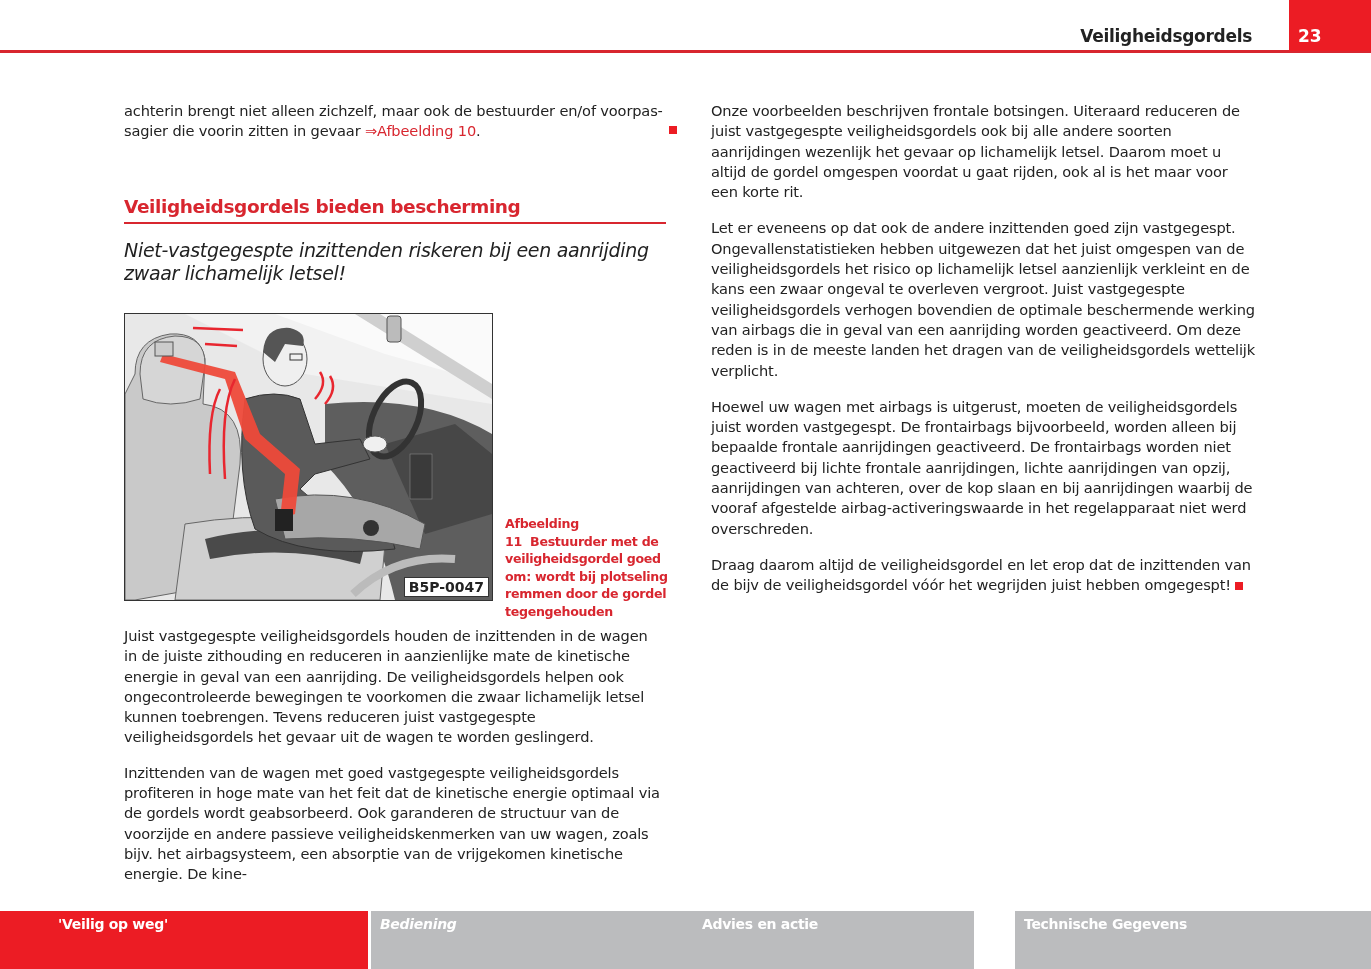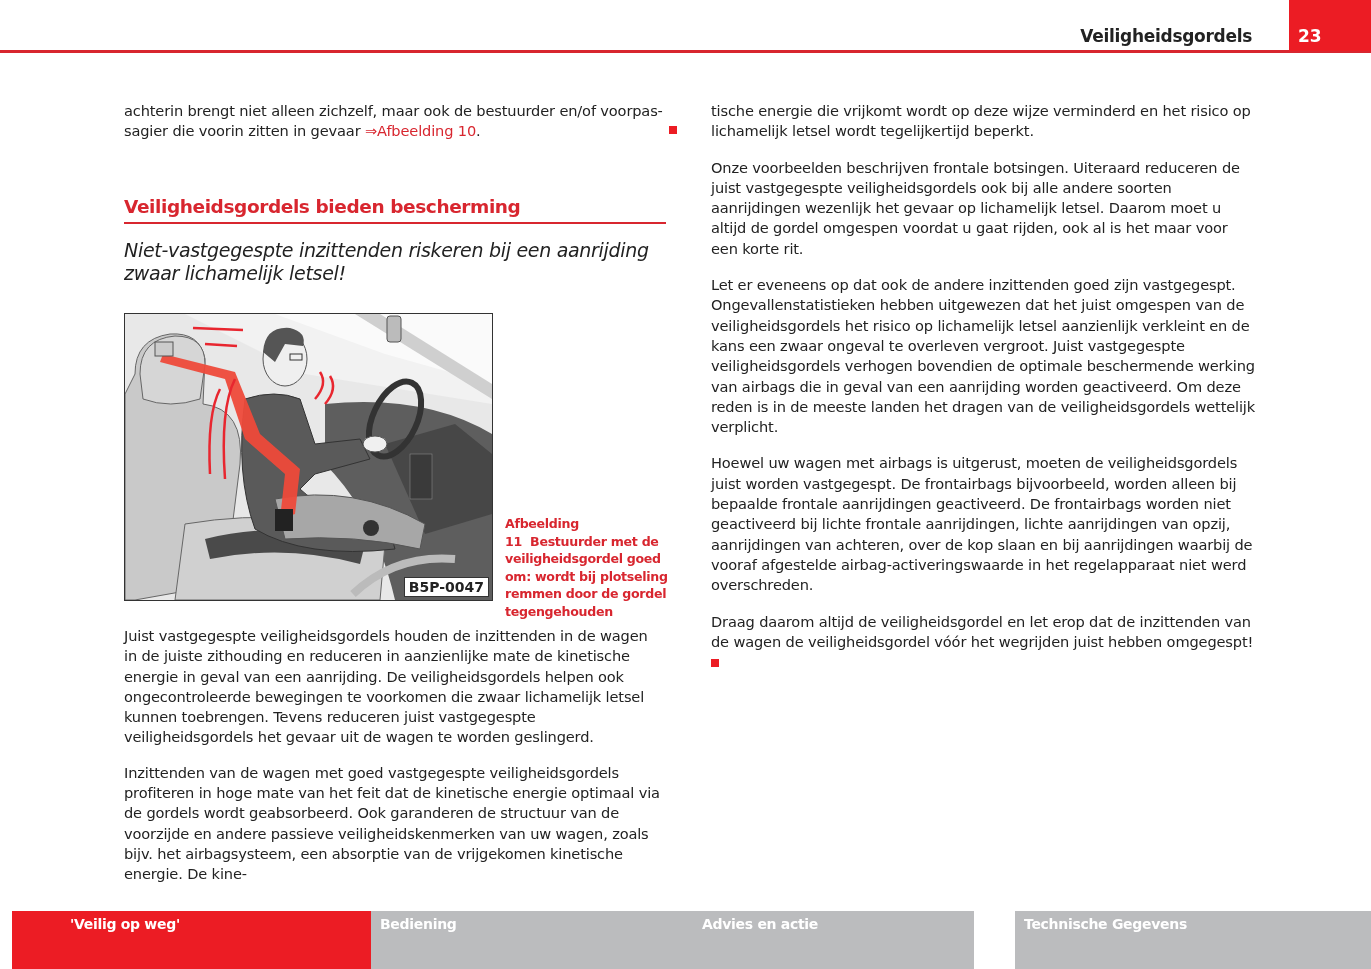--- a/index.html
+++ b/index.html
@@ -132,31 +132,30 @@
 <div class="caption">
   <span>Afbeelding 11</span>&nbsp;&nbsp;<span>Bestuurder met de veiligheidsgordel goed om: wordt bij plotseling remmen door de gordel tegengehouden</span>
 </div>
 
 <div class="col body-text" style="left:124px; top:626px; width:540px;">
   <p style="margin-bottom:15px;">Juist vastgegespte veiligheidsgordels houden de inzittenden in de wagen in de juiste zithouding en reduceren in aanzienlijke mate de kinetische energie in geval van een aanrijding. De veiligheidsgordels helpen ook ongecontroleerde bewegingen te voorkomen die zwaar lichamelijk letsel kunnen toebrengen. Tevens reduceren juist vastgegespte veiligheidsgordels het gevaar uit de wagen te worden geslingerd.</p>
   <p>Inzittenden van de wagen met goed vastgegespte veiligheidsgordels profiteren in hoge mate van het feit dat de kinetische energie optimaal via de gordels wordt geabsorbeerd. Ook garanderen de structuur van de voorzijde en andere passieve veiligheidskenmerken van uw wagen, zoals bijv. het airbagsysteem, een absorptie van de vrijgekomen kinetische energie. De kine-</p>
 </div>
 
 <div class="col body-text" style="left:711px; top:101px; width:545px;">
-  <p style="margin-bottom:16px;">tische energie die vrijkomt wordt op deze wijze verminderd en het risico op lichamelijk letsel wordt tegelijkertijd beperkt.</p>
   <p style="margin-bottom:16px;">Onze voorbeelden beschrijven frontale botsingen. Uiteraard reduceren de juist vastgegespte veiligheidsgordels ook bij alle andere soorten aanrijdingen wezenlijk het gevaar op lichamelijk letsel. Daarom moet u altijd de gordel omgespen voordat u gaat rijden, ook al is het maar voor een korte rit.</p>
   <p style="margin-bottom:16px;">Let er eveneens op dat ook de andere inzittenden goed zijn vastgegespt. Ongevallenstatistieken hebben uitgewezen dat het juist omgespen van de veiligheidsgordels het risico op lichamelijk letsel aanzienlijk verkleint en de kans een zwaar ongeval te overleven vergroot. Juist vastgegespte veiligheidsgordels verhogen bovendien de optimale beschermende werking van airbags die in geval van een aanrijding worden geactiveerd. Om deze reden is in de meeste landen het dragen van de veiligheidsgordels wettelijk verplicht.</p>
   <p style="margin-bottom:16px;">Hoewel uw wagen met airbags is uitgerust, moeten de veiligheidsgordels juist worden vastgegespt. De frontairbags bijvoorbeeld, worden alleen bij bepaalde frontale aanrijdingen geactiveerd. De frontairbags worden niet geactiveerd bij lichte frontale aanrijdingen, lichte aanrijdingen van opzij, aanrijdingen van achteren, over de kop slaan en bij aanrijdingen waarbij de vooraf afgestelde airbag-activeringswaarde in het regelapparaat niet werd overschreden.</p>
-  <p><span>Draag daarom altijd de veiligheidsgordel en let erop dat de inzittenden van de wagen de veiligheidsgordel vóór het wegrijden juist hebben omgegespt!</span> <span class="end-marker"></span></p>
+  <p><span>Draag daarom altijd de veiligheidsgordel en let erop dat de inzittenden van de bijv de veiligheidsgordel vóór het wegrijden juist hebben omgegespt!</span> <span class="end-marker"></span></p>
 </div>
 
-<div class="footer-tab active" style="left:12px; width:368px;">
+<div class="footer-tab active" style="left:0; width:368px;">
   <span style="left:58px;">'Veilig op weg'</span>
 </div>
-<div class="footer-tab" style="left:371px; width:349px;">
+<div class="footer-tab" style="left:371px; width:349px;font-style:italic;">
   <span style="left:9px;">Bediening</span>
 </div>
 <div class="footer-tab" style="left:693px; width:281px;">
   <span style="left:9px;">Advies en actie</span>
 </div>
 <div class="footer-tab" style="left:1015px; width:356px;">
   <span style="left:9px;">Technische Gegevens</span>
 </div>
 
 </body></html>

